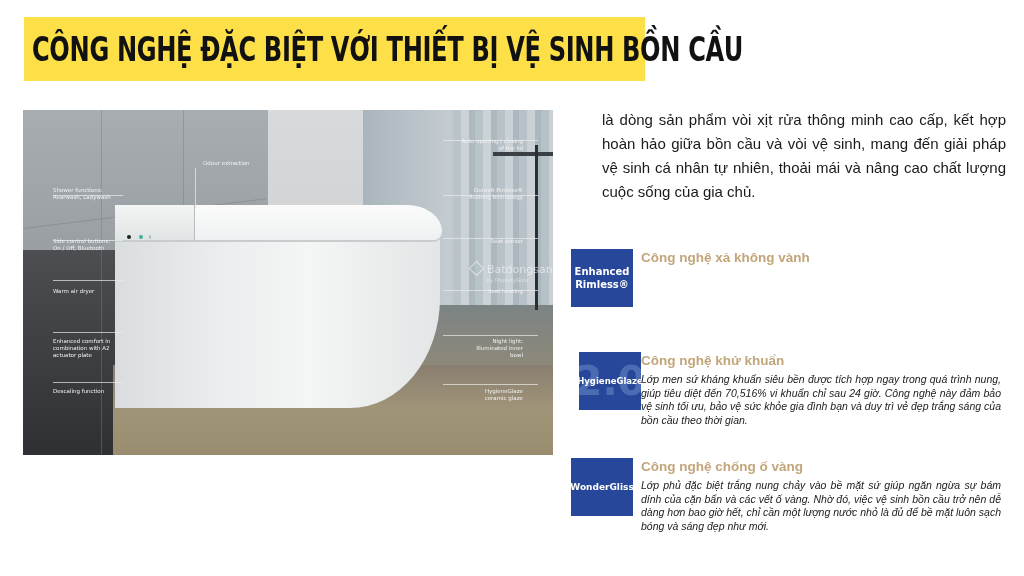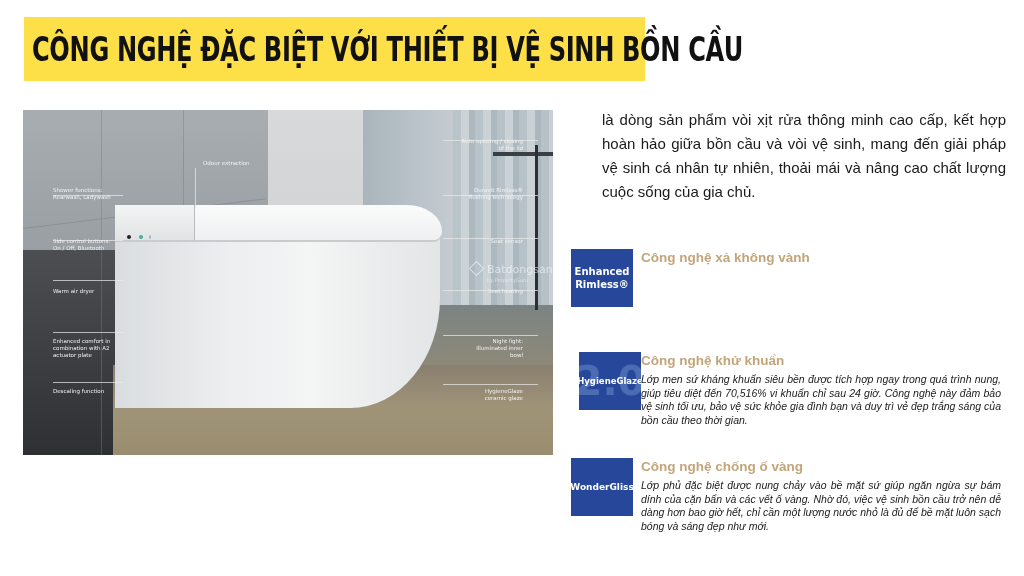--- a/index.html
+++ b/index.html
@@ -217,15 +217,15 @@
     <div>Lớp men sứ kháng khuẩn siêu bền được tích hợp ngay trong quá trình nung, giúp tiêu diệt đến 70,516% vi khuẩn chỉ sau 24 giờ. Công nghệ này đảm bảo vệ sinh tối ưu, bảo vệ sức khỏe gia đình bạn và duy trì vẻ đẹp trắng sáng của bồn cầu theo thời gian.</div>
   </div>
 </div>
 
 <div class="feature" style="top:458px;">
   <div class="feature-logo" style="font-size:9px;">
     <div class="logo-text">WonderGliss</div>
   </div>
   <div class="feature-title">Công nghệ chống ố vàng</div>
   <div class="feature-body">
-    <div>Lớp phủ đặc biệt được nung chảy vào bề mặt sứ giúp ngăn ngừa sự bám dính của cặn bẩn và các vết ố vàng. Nhờ đó, việc vệ sinh bồn cầu trở nên dễ dàng hơn bao giờ hết, chỉ cần một lượng nước nhỏ là đủ để bề mặt luôn sạch bóng và sáng đẹp như mới.</div>
+    <div>Lớp phủ đặc biệt trắng nung chảy vào bề mặt sứ giúp ngăn ngừa sự bám dính của cặn bẩn và các vết ố vàng. Nhờ đó, việc vệ sinh bồn cầu trở nên dễ dàng hơn bao giờ hết, chỉ cần một lượng nước nhỏ là đủ để bề mặt luôn sạch bóng và sáng đẹp như mới.</div>
   </div>
 </div>
 
 </body></html>

